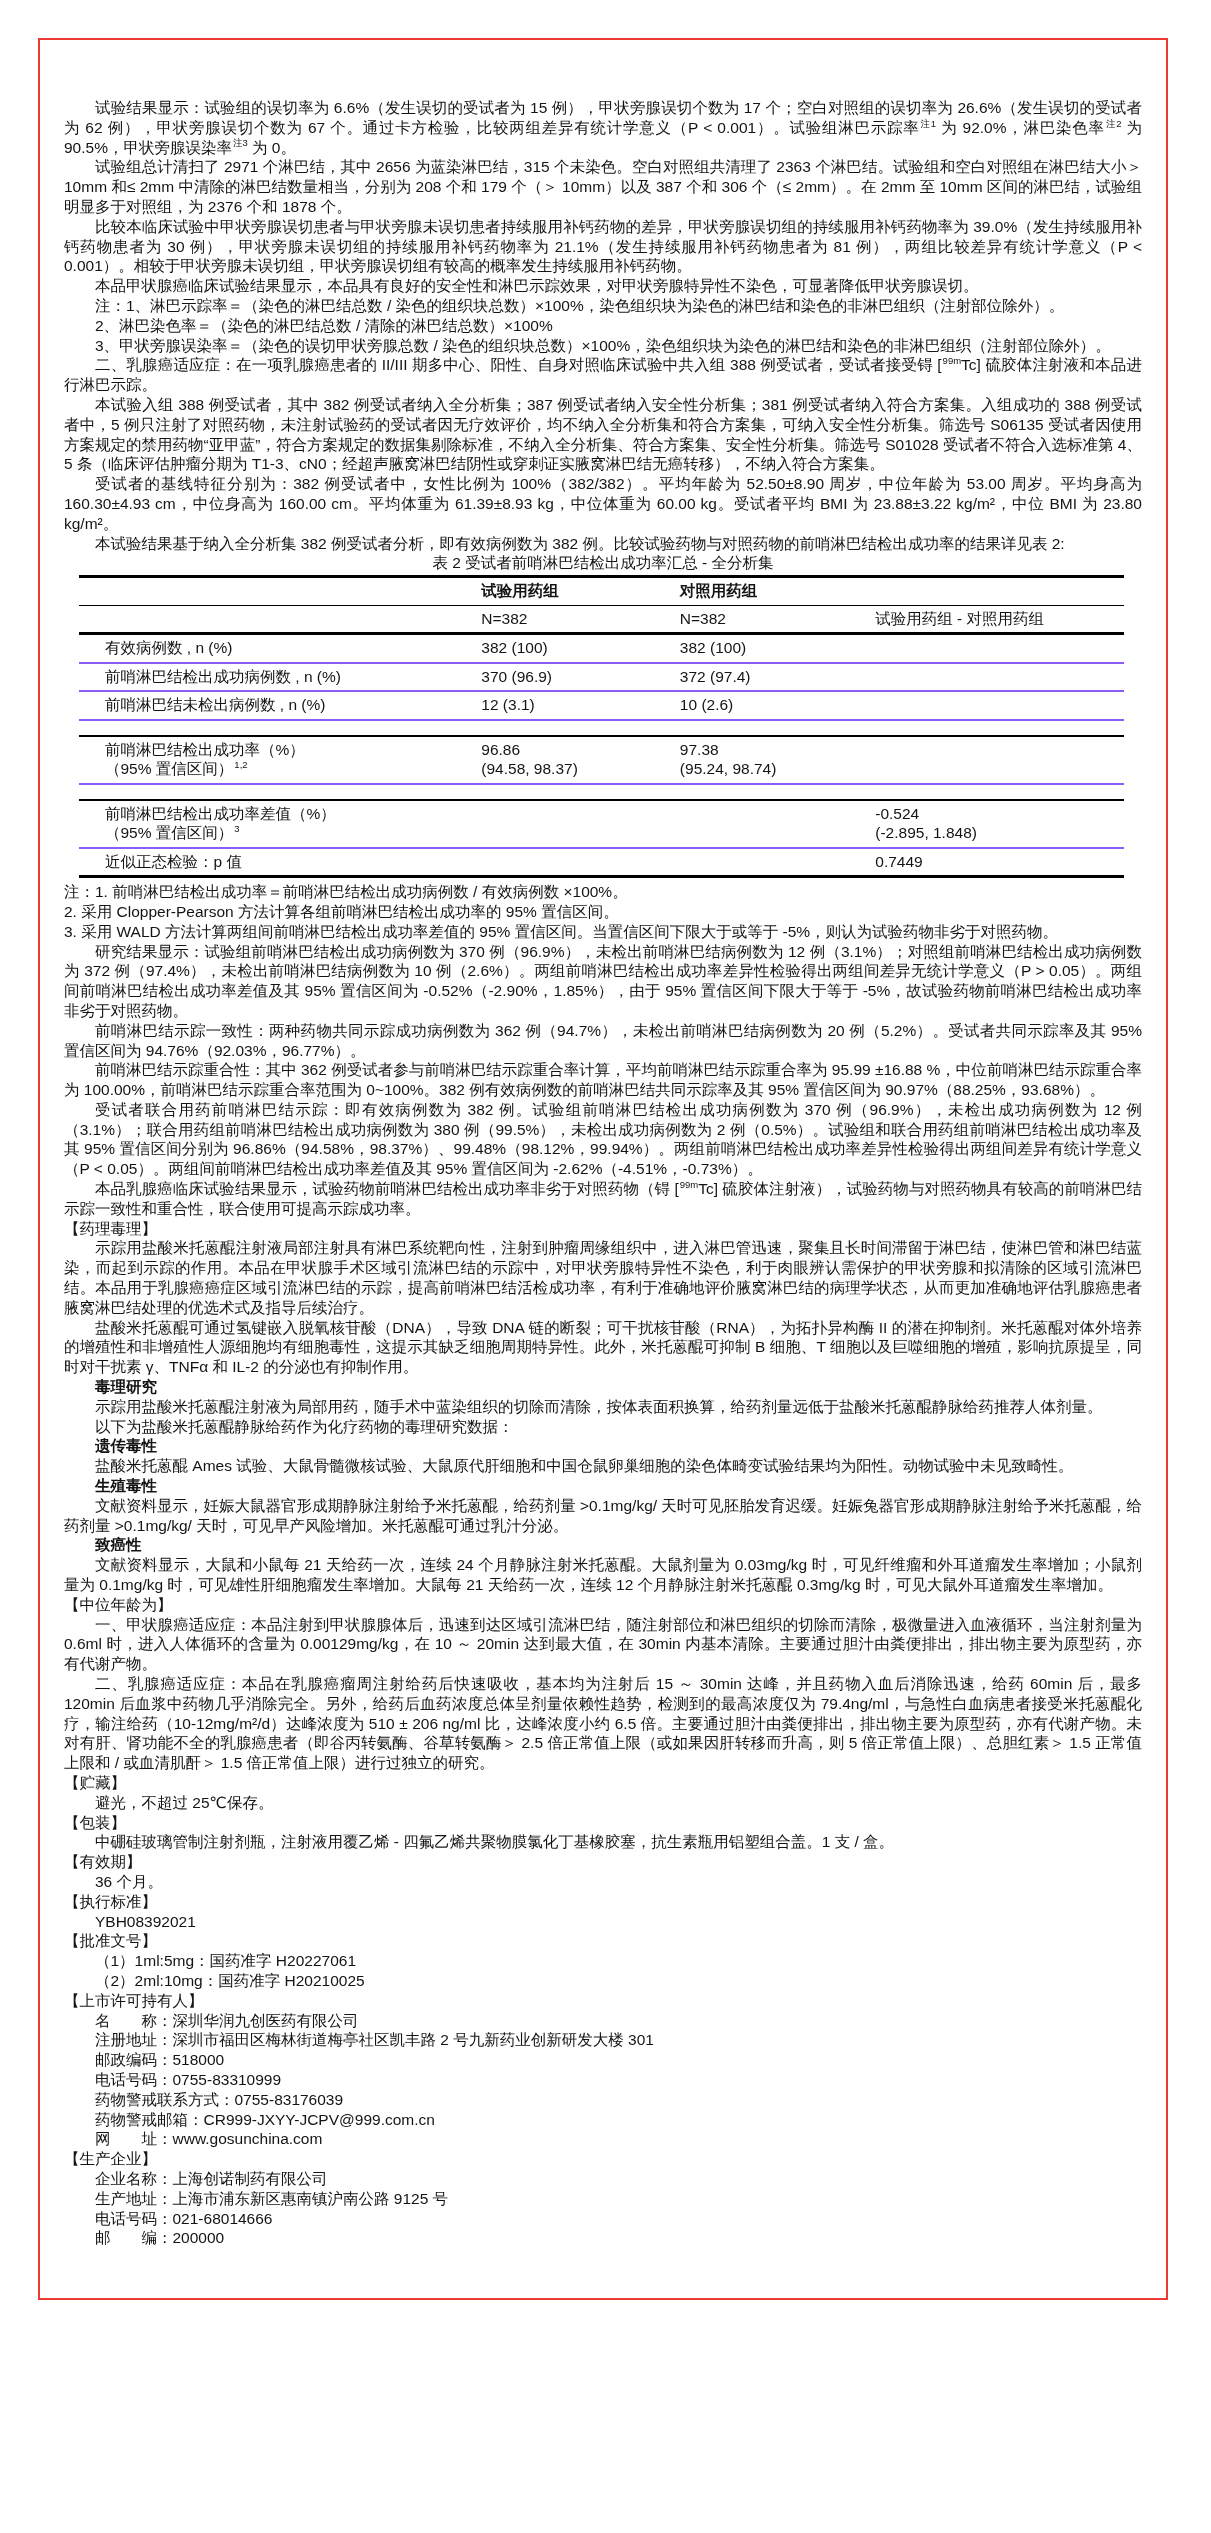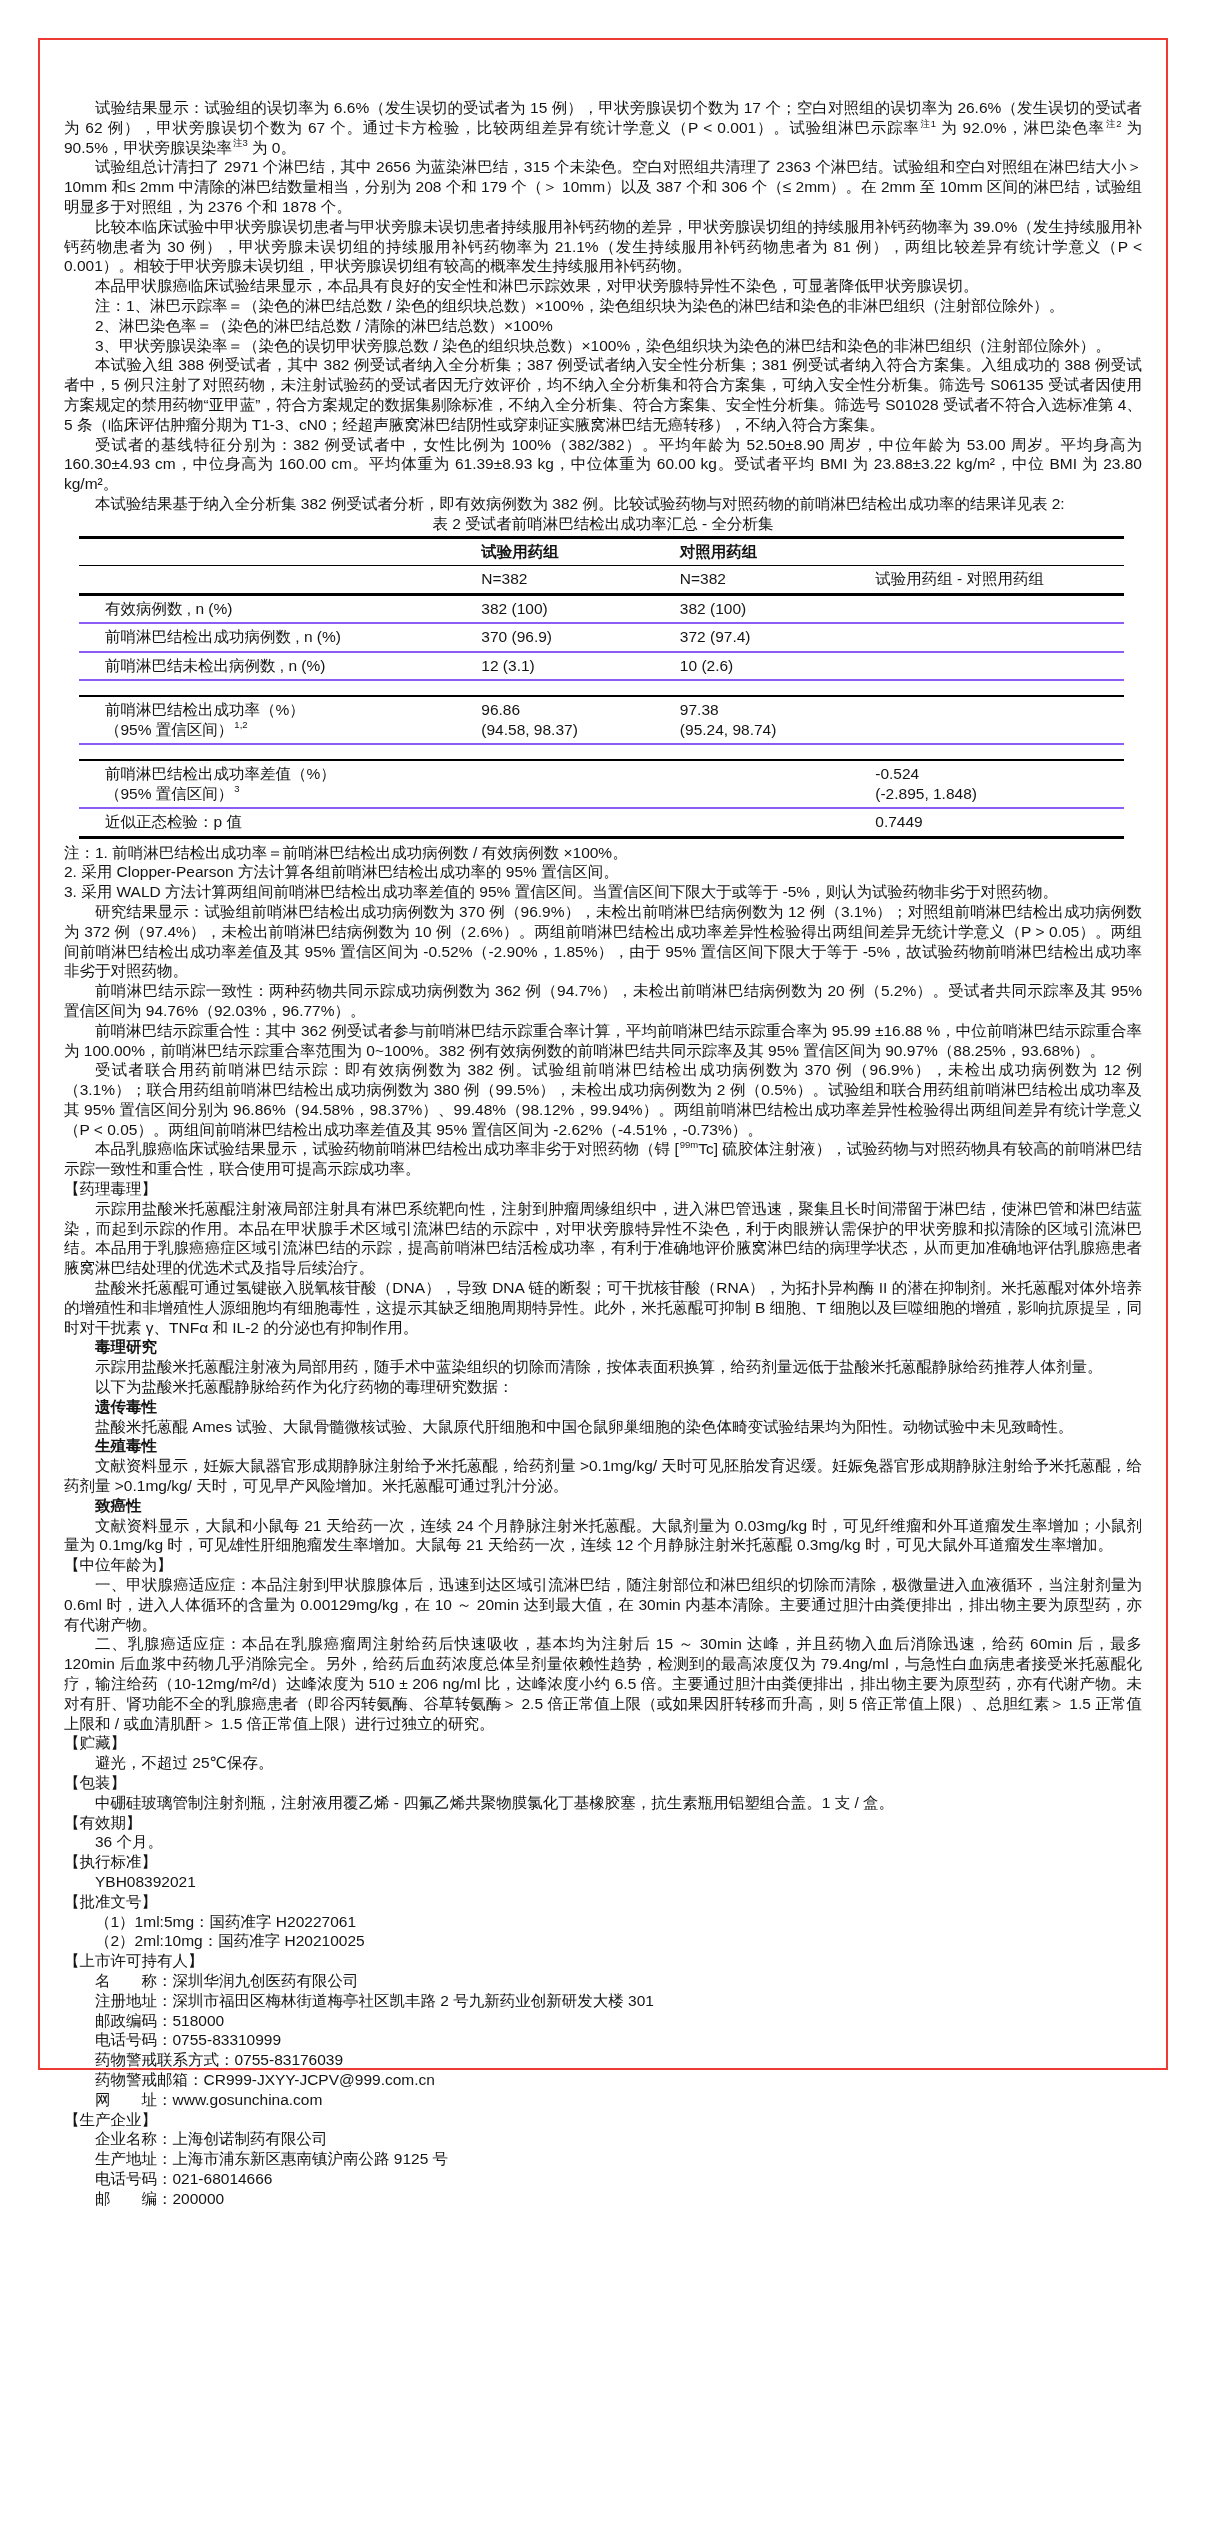--- a/index.html
+++ b/index.html
@@ -4,21 +4,21 @@
 <style>
   html,body { margin:0; padding:0; }
   body {
     width:1211px; height:2533px; background:#ffffff;
     font-family:"Liberation Sans","DejaVu Sans",sans-serif;
     color:#141414;
     position:relative;
   }
   .sheet {
     position:absolute; left:38px; top:38px;
-    width:1130px; height:2032px;
+    width:1130px; height:2262px;
     border:2px solid #ee3a34;
     box-sizing:border-box;
     background:#ffffff;
   }
   .content {
     padding:58px 24px 0 24px;
     font-size:15.5px;
     line-height:19.8px;
     text-align:justify;
   }
@@ -52,20 +52,21 @@
   <div class="content">
 
     <p><span>试验结果显示：试验组的误切率为 6.6%（发生误切的受试者为 15 例），甲状旁腺误切个数为 17 个；空白对照组的误切率为 26.6%（发生误切的受试者为 62 例），甲状旁腺误切个数为 67 个。通过卡方检验，比较两组差异有统计学意义（P &lt; 0.001）。试验组淋巴示踪率</span><span class="sup">注1</span><span> 为 92.0%，淋巴染色率</span><span class="sup">注2</span><span> 为 90.5%，甲状旁腺误染率</span><span class="sup">注3</span><span> 为 0。</span></p>
     <p>试验组总计清扫了 2971 个淋巴结，其中 2656 为蓝染淋巴结，315 个未染色。空白对照组共清理了 2363 个淋巴结。试验组和空白对照组在淋巴结大小＞ 10mm 和≤ 2mm 中清除的淋巴结数量相当，分别为 208 个和 179 个（＞ 10mm）以及 387 个和 306 个（≤ 2mm）。在 2mm 至 10mm 区间的淋巴结，试验组明显多于对照组，为 2376 个和 1878 个。</p>
     <p>比较本临床试验中甲状旁腺误切患者与甲状旁腺未误切患者持续服用补钙药物的差异，甲状旁腺误切组的持续服用补钙药物率为 39.0%（发生持续服用补钙药物患者为 30 例），甲状旁腺未误切组的持续服用补钙药物率为 21.1%（发生持续服用补钙药物患者为 81 例），两组比较差异有统计学意义（P &lt; 0.001）。相较于甲状旁腺未误切组，甲状旁腺误切组有较高的概率发生持续服用补钙药物。</p>
     <p>本品甲状腺癌临床试验结果显示，本品具有良好的安全性和淋巴示踪效果，对甲状旁腺特异性不染色，可显著降低甲状旁腺误切。</p>
     <p>注：1、淋巴示踪率＝（染色的淋巴结总数 / 染色的组织块总数）×100%，染色组织块为染色的淋巴结和染色的非淋巴组织（注射部位除外）。</p>
     <p>2、淋巴染色率＝（染色的淋巴结总数 / 清除的淋巴结总数）×100%</p>
     <p>3、甲状旁腺误染率＝（染色的误切甲状旁腺总数 / 染色的组织块总数）×100%，染色组织块为染色的淋巴结和染色的非淋巴组织（注射部位除外）。</p>
 
+    <p><span>二、乳腺癌适应症：在一项乳腺癌患者的 II/III 期多中心、阳性、自身对照临床试验中共入组 388 例受试者，受试者接受锝 [</span><span class="sup">99m</span><span>Tc] 硫胶体注射液和本品进行淋巴示踪。</span></p>
     <p>本试验入组 388 例受试者，其中 382 例受试者纳入全分析集；387 例受试者纳入安全性分析集；381 例受试者纳入符合方案集。入组成功的 388 例受试者中，5 例只注射了对照药物，未注射试验药的受试者因无疗效评价，均不纳入全分析集和符合方案集，可纳入安全性分析集。筛选号 S06135 受试者因使用方案规定的禁用药物“亚甲蓝”，符合方案规定的数据集剔除标准，不纳入全分析集、符合方案集、安全性分析集。筛选号 S01028 受试者不符合入选标准第 4、5 条（临床评估肿瘤分期为 T1-3、cN0；经超声腋窝淋巴结阴性或穿刺证实腋窝淋巴结无癌转移），不纳入符合方案集。</p>
     <p>受试者的基线特征分别为：382 例受试者中，女性比例为 100%（382/382）。平均年龄为 52.50±8.90 周岁，中位年龄为 53.00 周岁。平均身高为 160.30±4.93 cm，中位身高为 160.00 cm。平均体重为 61.39±8.93 kg，中位体重为 60.00 kg。受试者平均 BMI 为 23.88±3.22 kg/m²，中位 BMI 为 23.80 kg/m²。</p>
     <p>本试验结果基于纳入全分析集 382 例受试者分析，即有效病例数为 382 例。比较试验药物与对照药物的前哨淋巴结检出成功率的结果详见表 2:</p>
 
     <div class="caption">表 2 受试者前哨淋巴结检出成功率汇总 - 全分析集</div>
 
     <table class="tbl">
       <colgroup>
           <col class="c1">
           <col class="c2">

